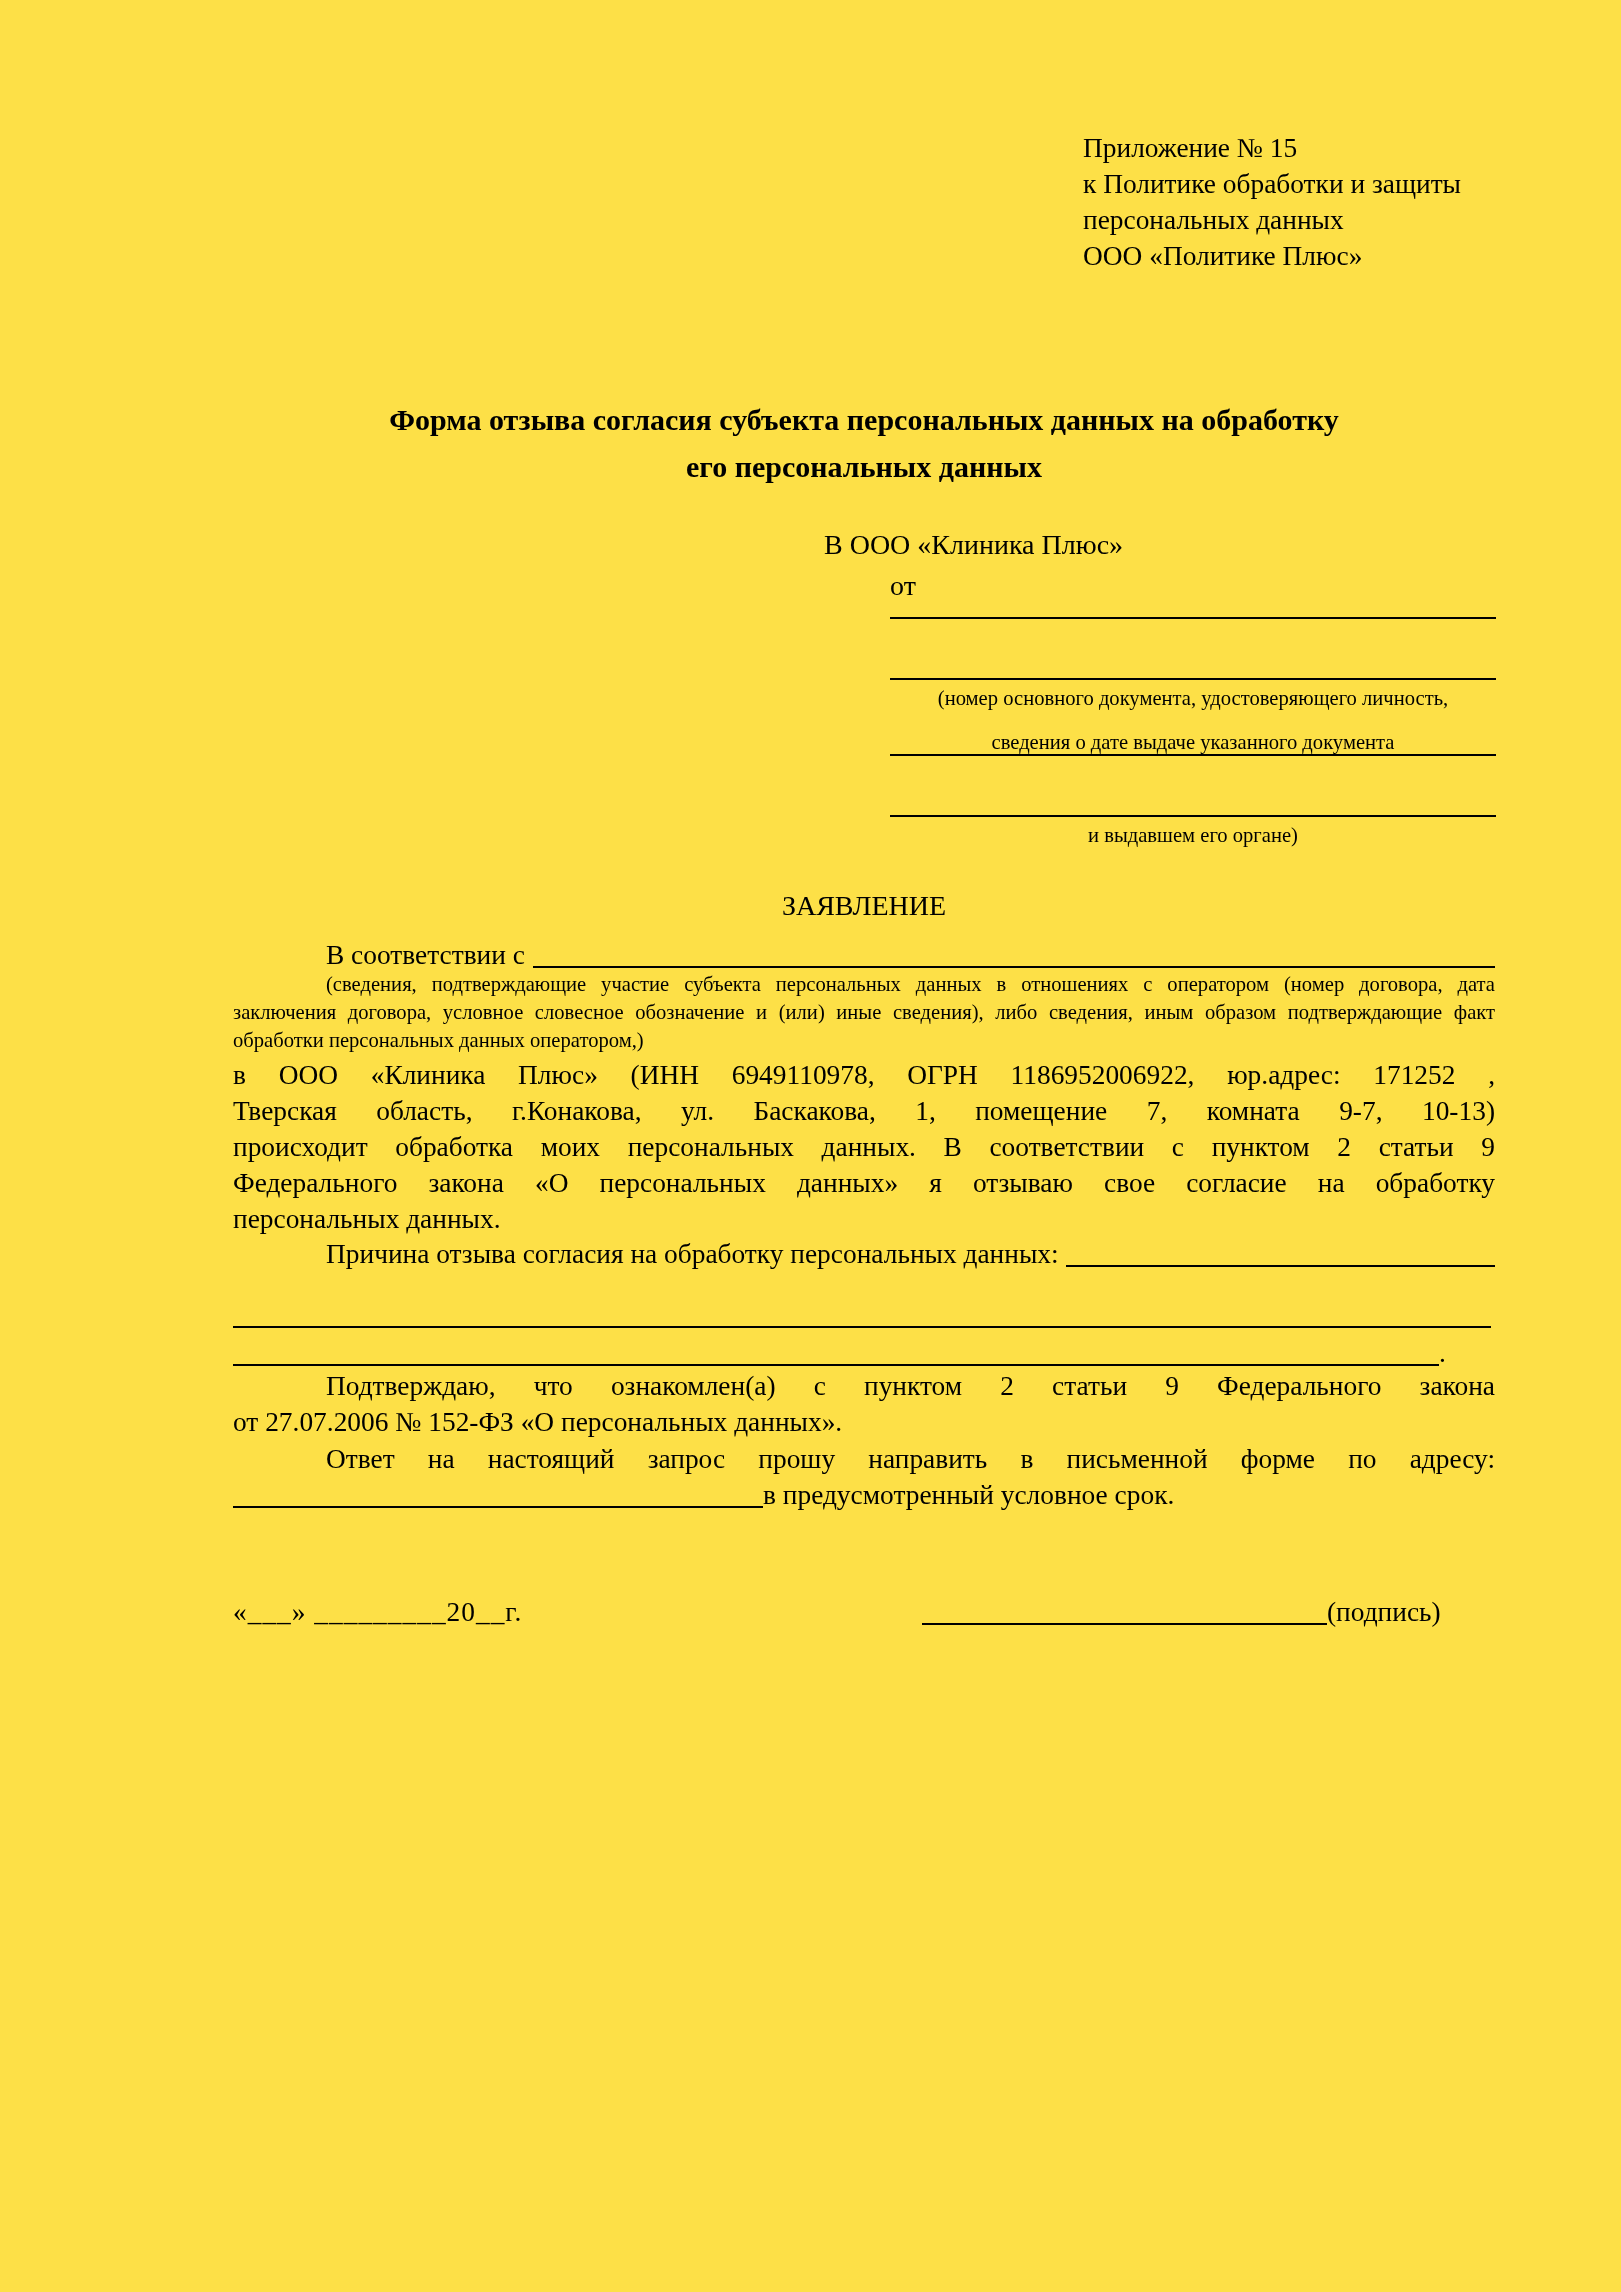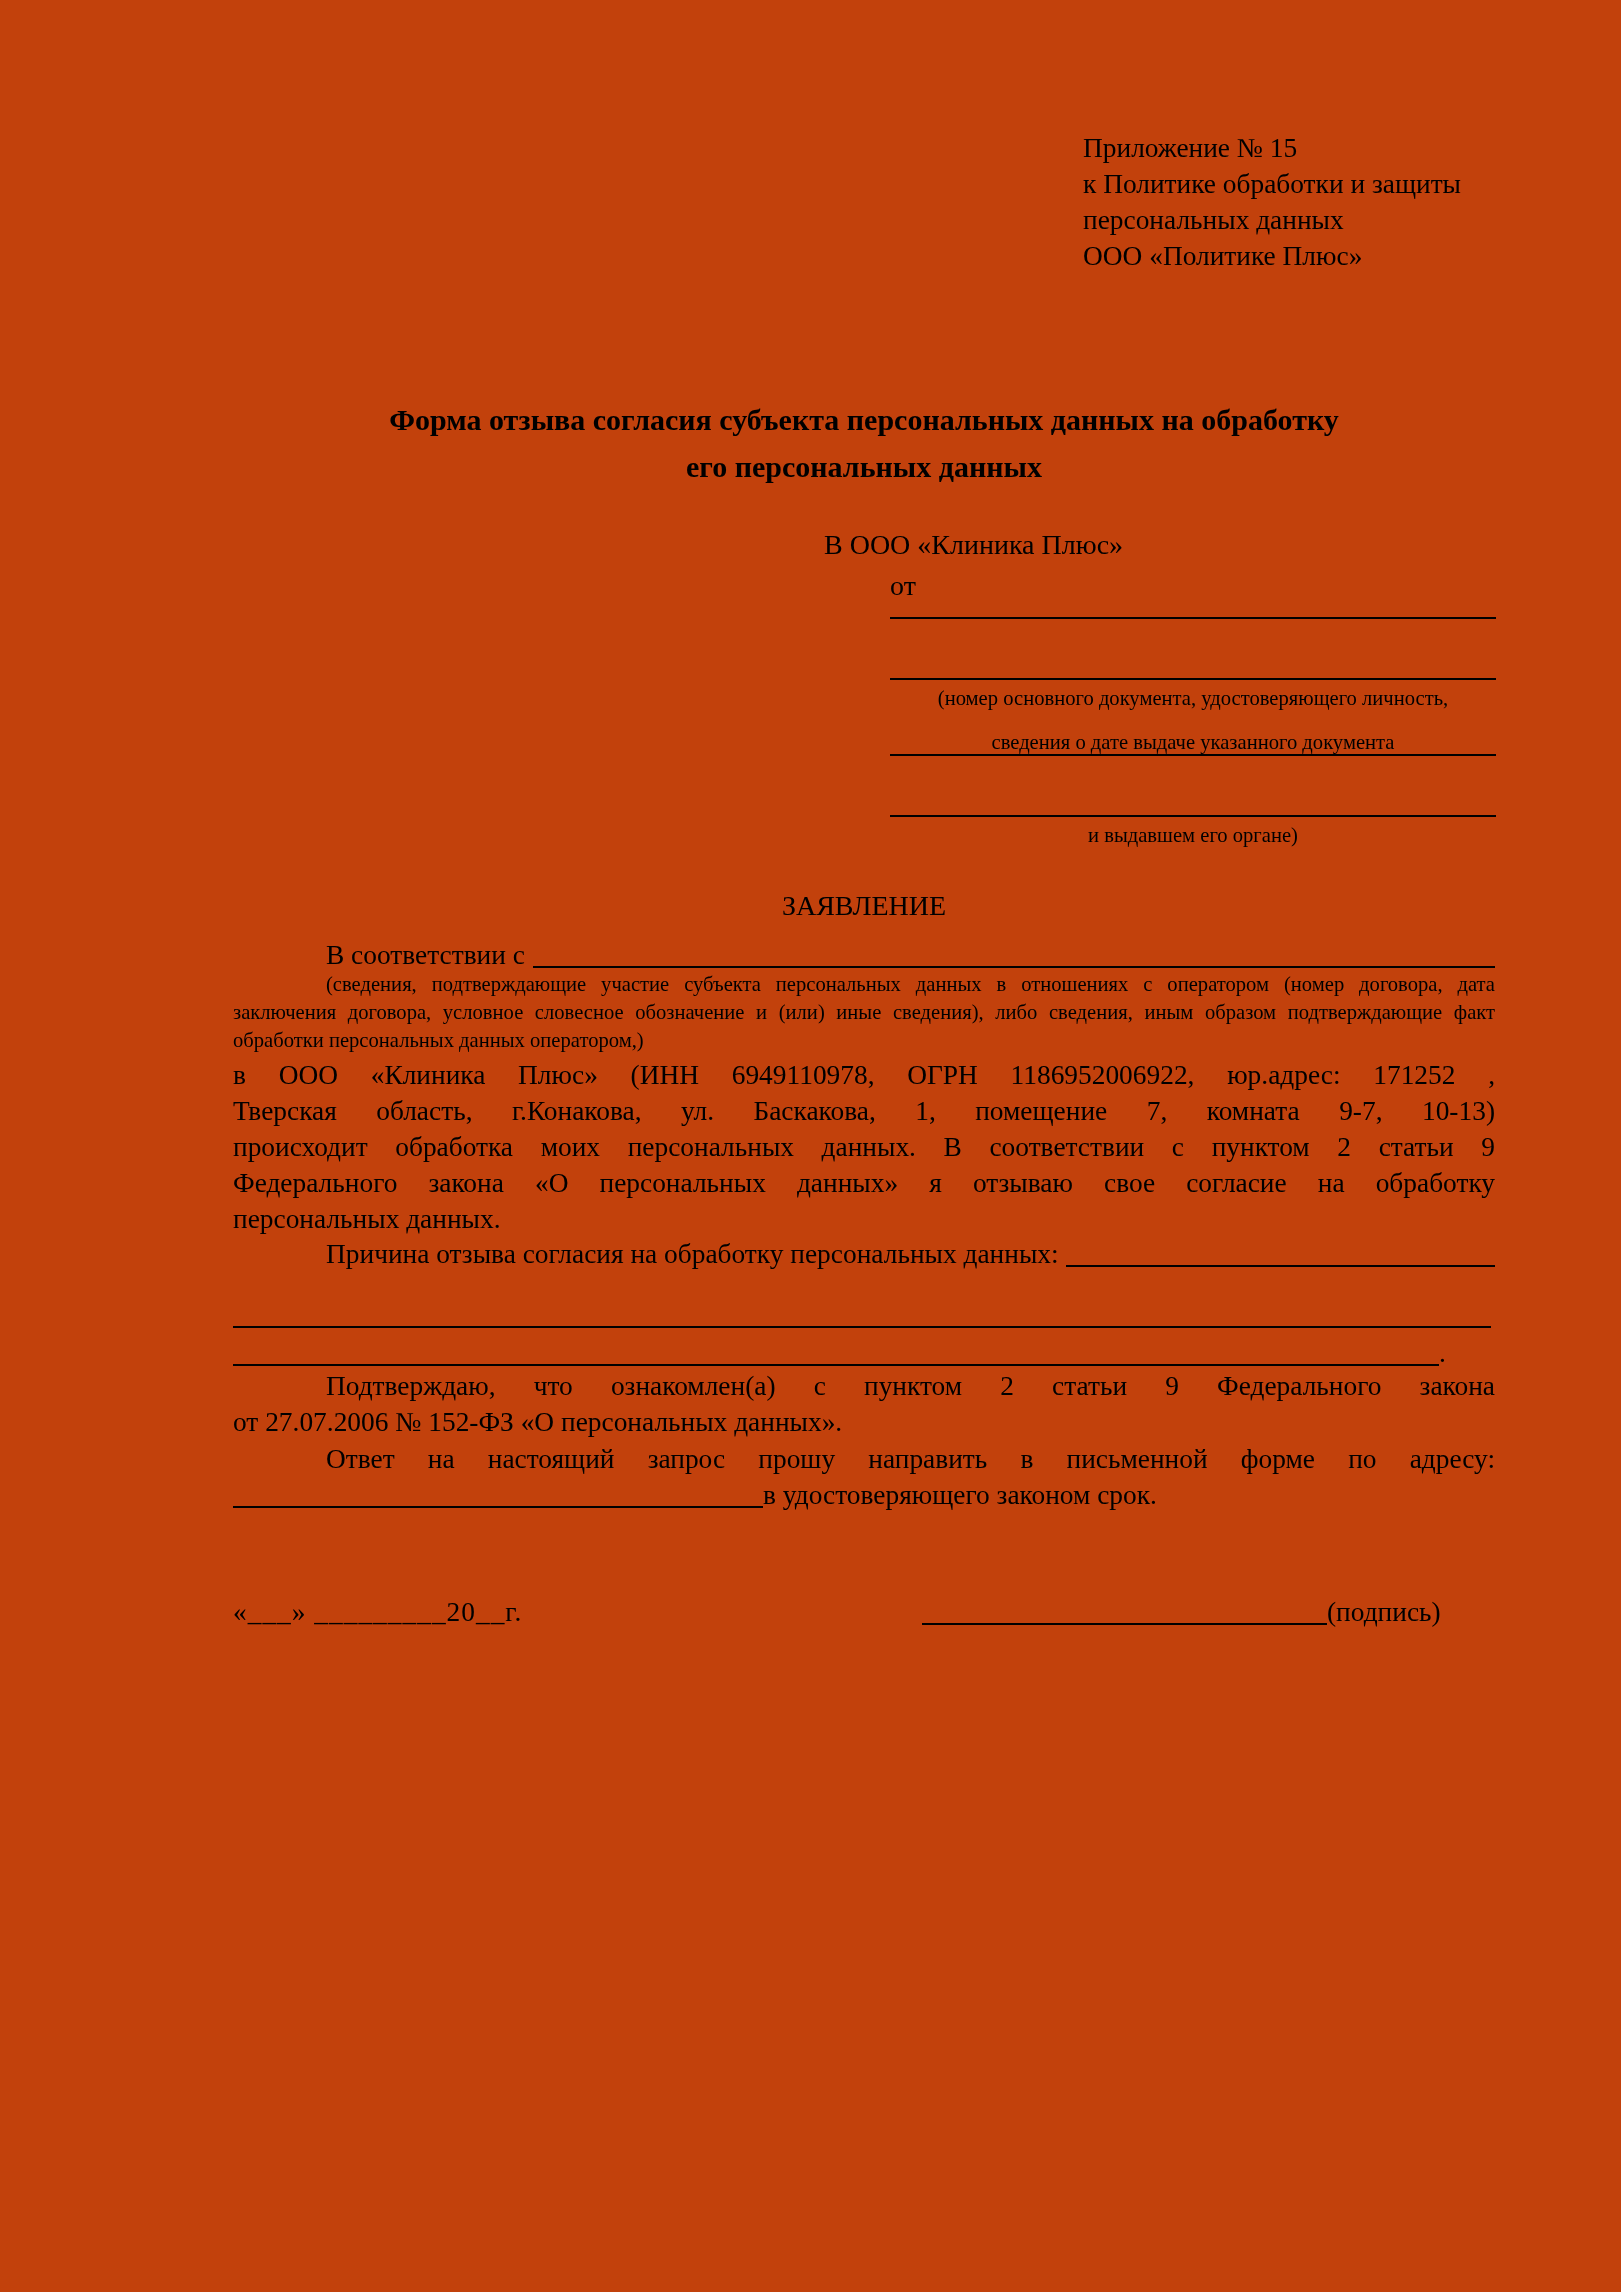--- a/index.html
+++ b/index.html
@@ -1,19 +1,19 @@
 <!DOCTYPE html>
 <html><head>
 <meta charset="utf-8">
 <style>
   html,body{margin:0;padding:0;background:#e8e8e8;}
   .page{
     position:relative;
     width:1621px;height:2293px;
-    background:#c2410c;
+    background:#fde047;
     font-family:"Liberation Serif","DejaVu Serif",serif;
     color:#000;
     overflow:hidden;
   }
   .abs{position:absolute;}
   
   .header-note{left:1083px;top:130px;font-size:27.4px;line-height:36px;}
   
   .title{left:233px;top:396px;width:1262px;text-align:center;
          font-size:30px;font-weight:bold;line-height:47px;}
@@ -109,21 +109,21 @@
   </div>
 
   <div class="abs confirm">
     <div class="jline indent">Подтверждаю, что ознакомлен(а) с пунктом 2 статьи 9 Федерального закона</div>
     <div>от 27.07.2006 № 152-ФЗ «О персональных данных».</div>
   </div>
 
   <div class="abs reply jline">Ответ на настоящий запрос прошу направить в письменной форме по адресу:</div>
   <div class="abs replytail row">
     <span class="tailblank"></span>
-    <span>в удостоверяющего законом срок.</span>
+    <span>в предусмотренный условное срок.</span>
   </div>
 
   <div class="abs sig-date nowrap">«___» _________20__г.</div>
   <div class="abs sig-right">
     <span class="sigblank"></span>
     <span>(подпись)</span>
   </div>
 
 </div>
 

